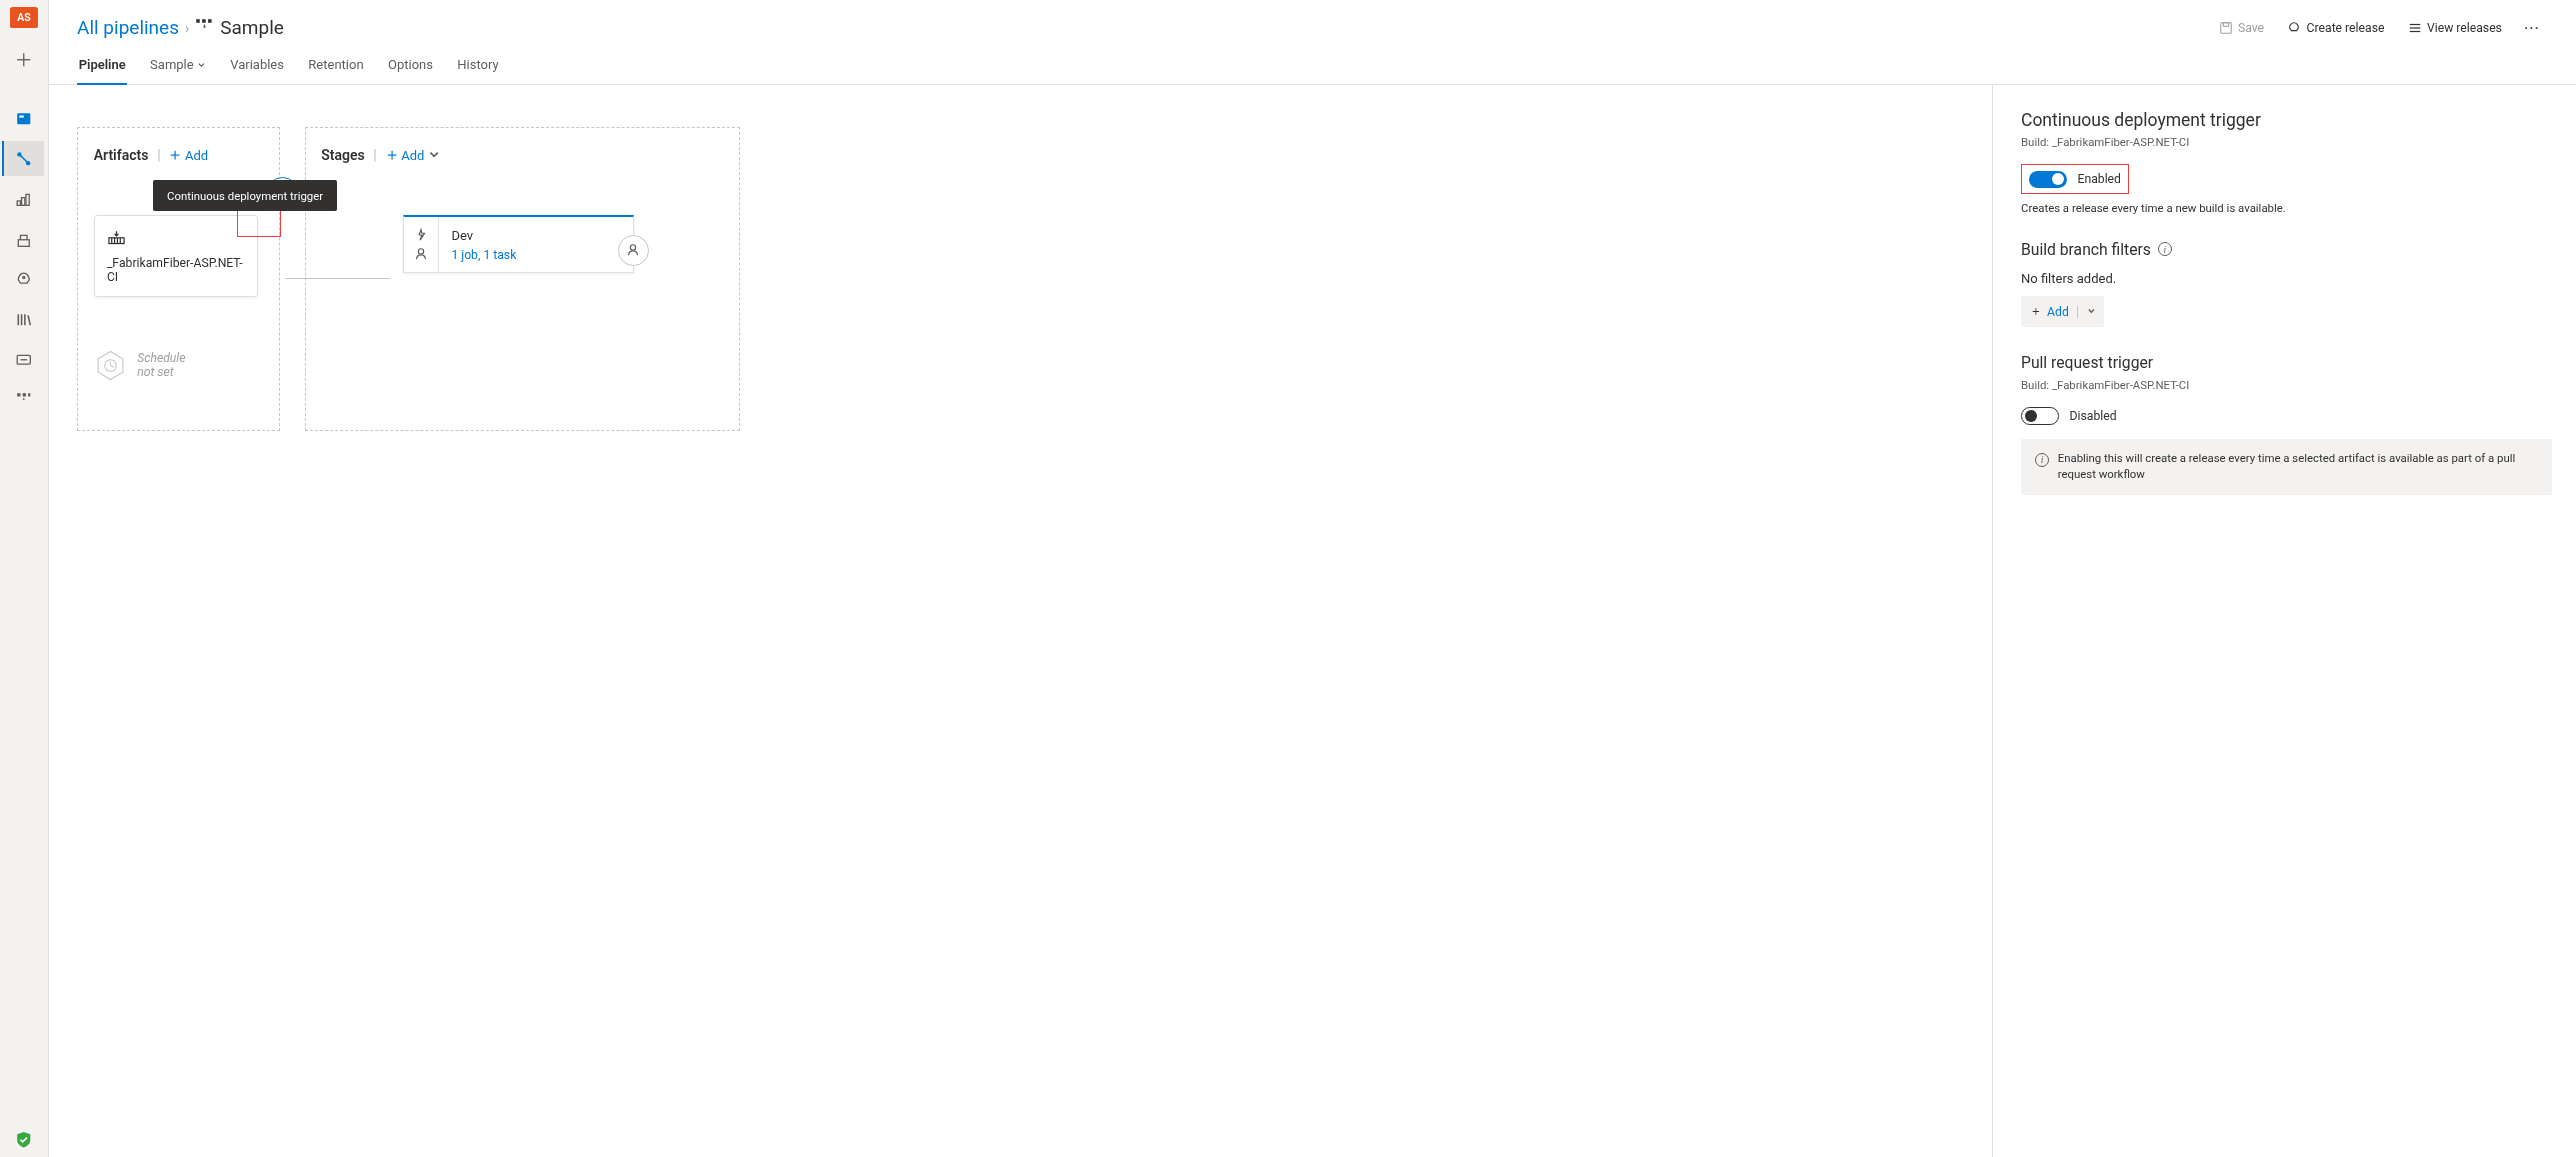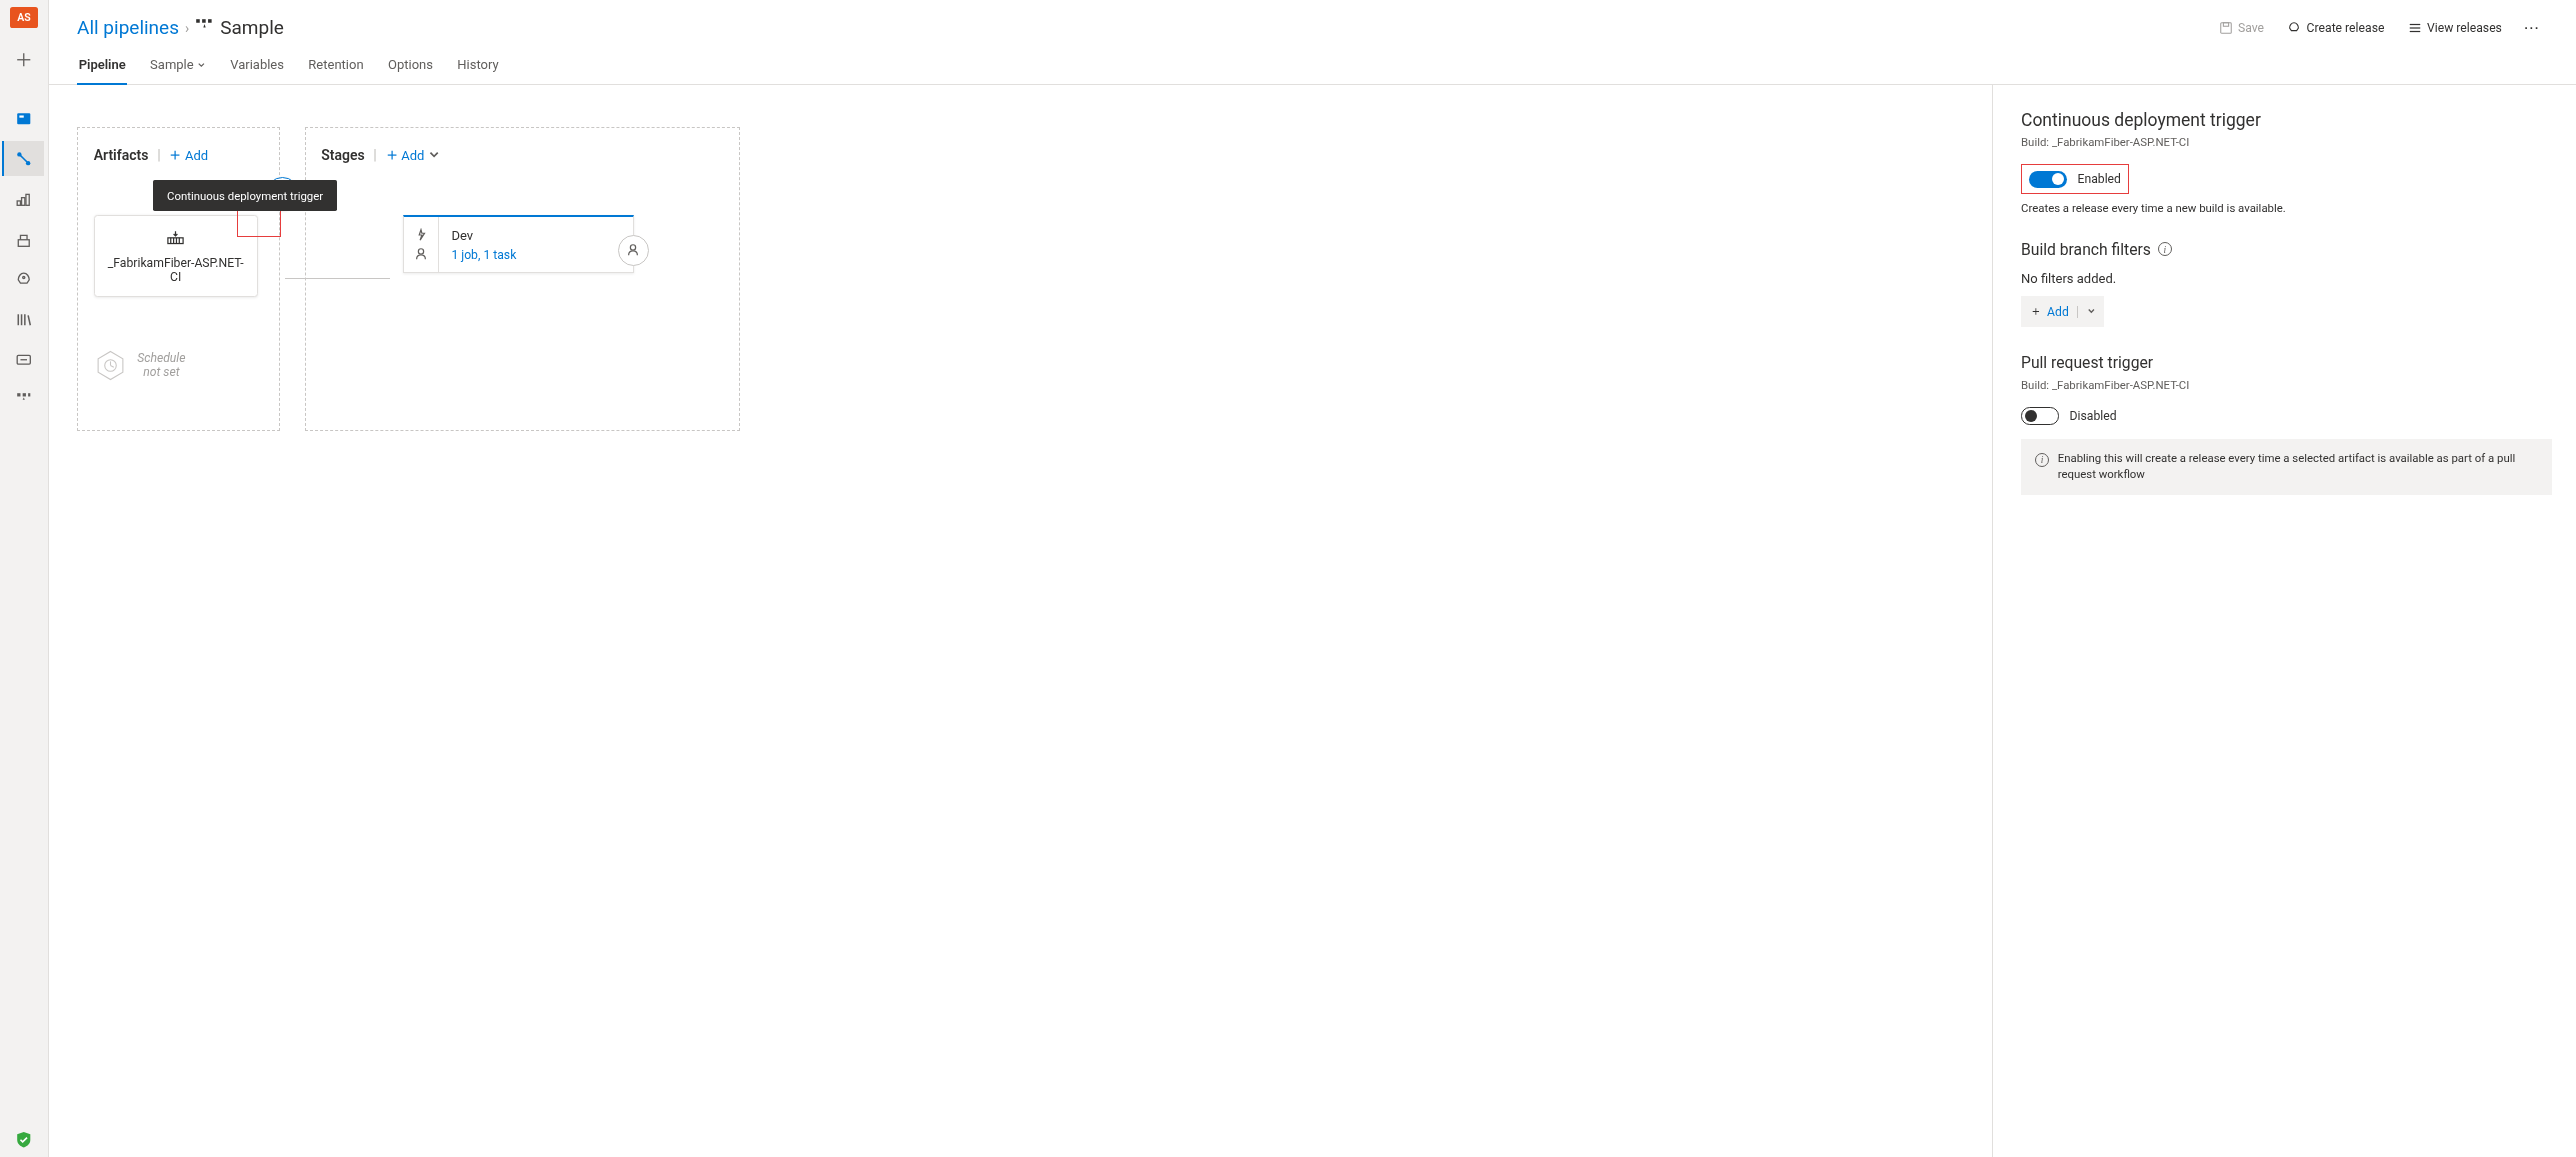--- a/index.html
+++ b/index.html
@@ -172,21 +172,20 @@
     }
     .panel-box {
       border: 0.9px dashed #c8c6c4;
       background: #fff;
       padding: 19px 15.7px 19px 15.7px;
       position: relative;
     }
     .artifacts-box {
       width: 203px;
       min-height: 304px;
-      text-align: center;
     }
     .stages-box {
       width: 435px;
       min-height: 304px;
     }
     .panel-title-row {
       display: flex;
       align-items: center;
       gap: 8.7px;
       font-size: 14px;

